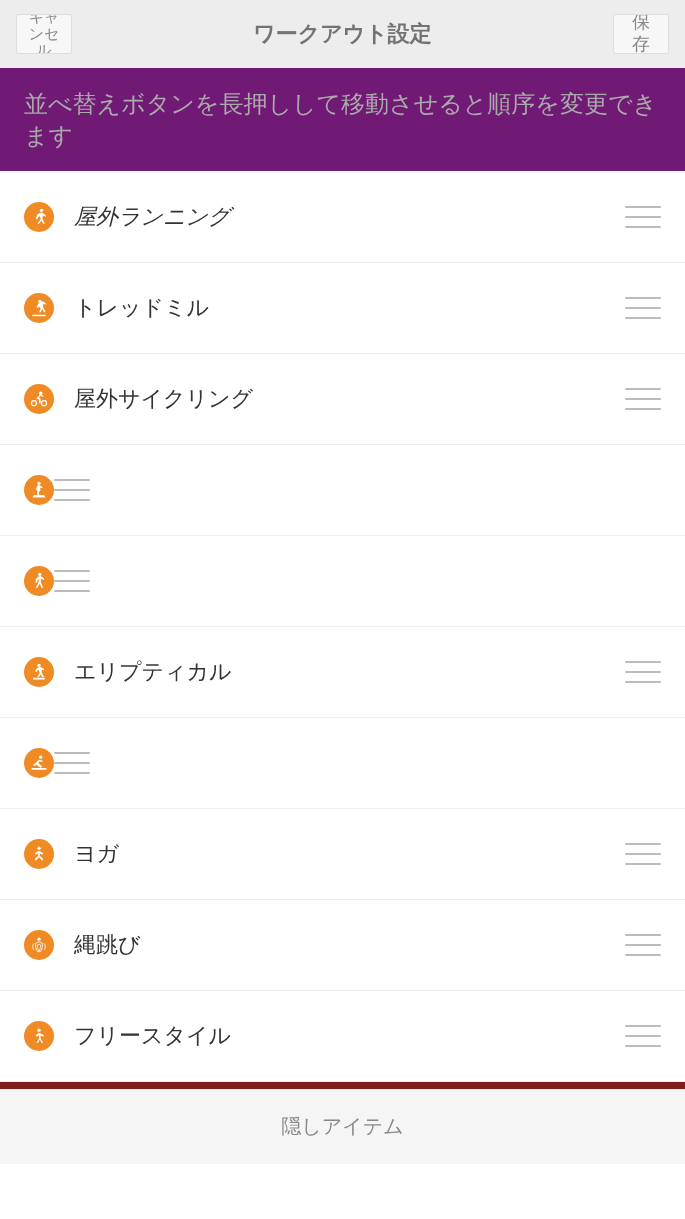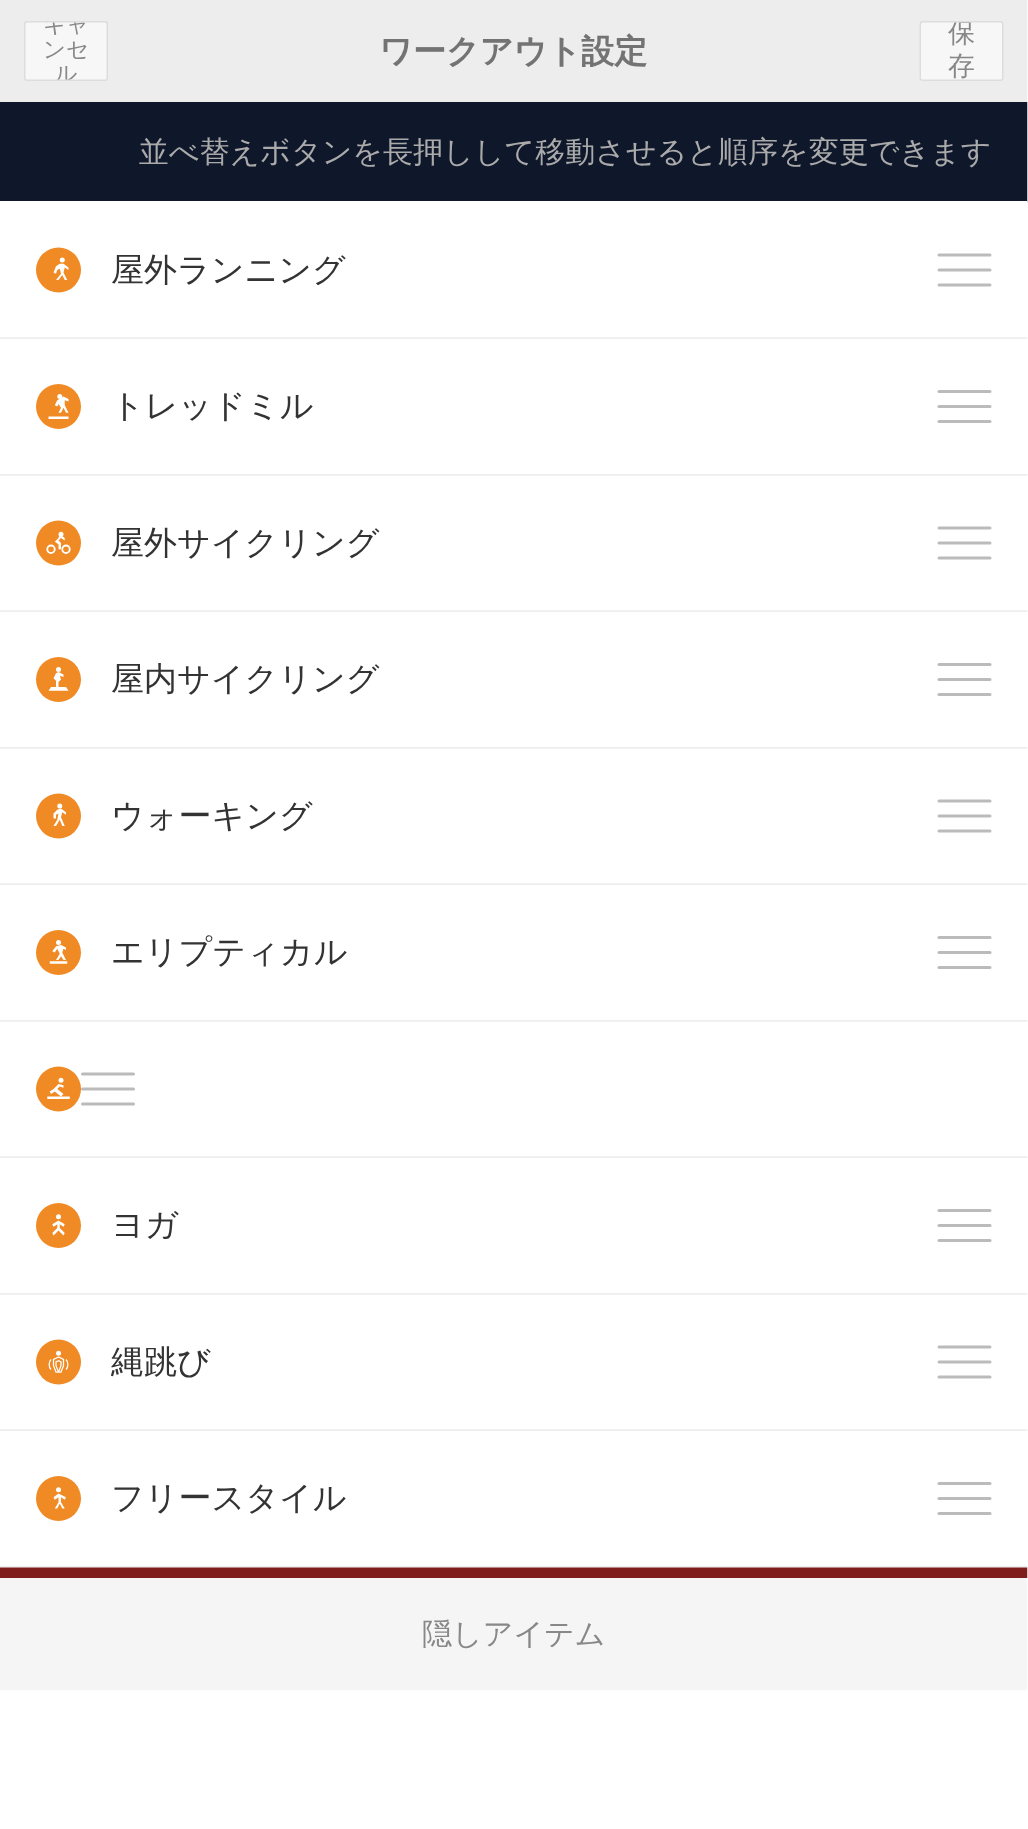--- a/index.html
+++ b/index.html
@@ -45,41 +45,41 @@
       display: flex;
       align-items: center;
       justify-content: center;
     }
     .btn-cancel {
       font-size: 15px;
       line-height: 1.1;
       padding: 4px 8px;
     }
     .instruction {
-      background: #0f172a;
+      background: #701a75;
       padding: 20px 24px;
-      font-size: 20px;
+      font-size: 24px;
       color: #aaa;
       border-bottom: 0;
-      text-align: right;
     }
     .list {
       background: #fff;
     }
     .list-item {
       display: flex;
       align-items: center;
       padding: 0 24px;
       height: 92px;
       border-bottom: 1px solid #eee;
       border-top: 1px solid #eee;
       margin-top: -1px;
     }
     .list-item:first-child {
       border-top: none;
+      font-style: italic;
     }
     .icon-circle {
       width: 30px;
       height: 30px;
       border-radius: 50%;
       background: #f08a24;
       display: flex;
       align-items: center;
       justify-content: center;
       flex-shrink: 0;
@@ -173,35 +173,33 @@
         <span></span>
       </div>
     </div>
     <div class="list-item">
       <div class="icon-circle">
         <svg viewBox="0 0 24 24" fill="#fff">
           <circle cx="12" cy="4" r="2"></circle>
           <path d="M10 7l-2 4 2 2v5h2v-4l2-2-1-3 3 1v-2l-4-2zM6 18h12l2 3H4z"></path>
         </svg>
       </div>
-      <div class="item-label">屋内サイクリング</div>
       <div class="drag-handle">
         <span></span>
         <span></span>
         <span></span>
       </div>
     </div>
     <div class="list-item">
       <div class="icon-circle">
         <svg viewBox="0 0 24 24" fill="#fff">
           <circle cx="13" cy="4" r="2"></circle>
           <path d="M11 7l-3 3v4h2v-3l2-1-1 5-3 5h2l3-5 2 5h2l-3-7 1-4 3 2v-2l-4-3z"></path>
         </svg>
       </div>
-      <div class="item-label">ウォーキング</div>
       <div class="drag-handle">
         <span></span>
         <span></span>
         <span></span>
       </div>
     </div>
     <div class="list-item">
       <div class="icon-circle">
         <svg viewBox="0 0 24 24" fill="#fff">
           <circle cx="12" cy="4" r="2"></circle>

